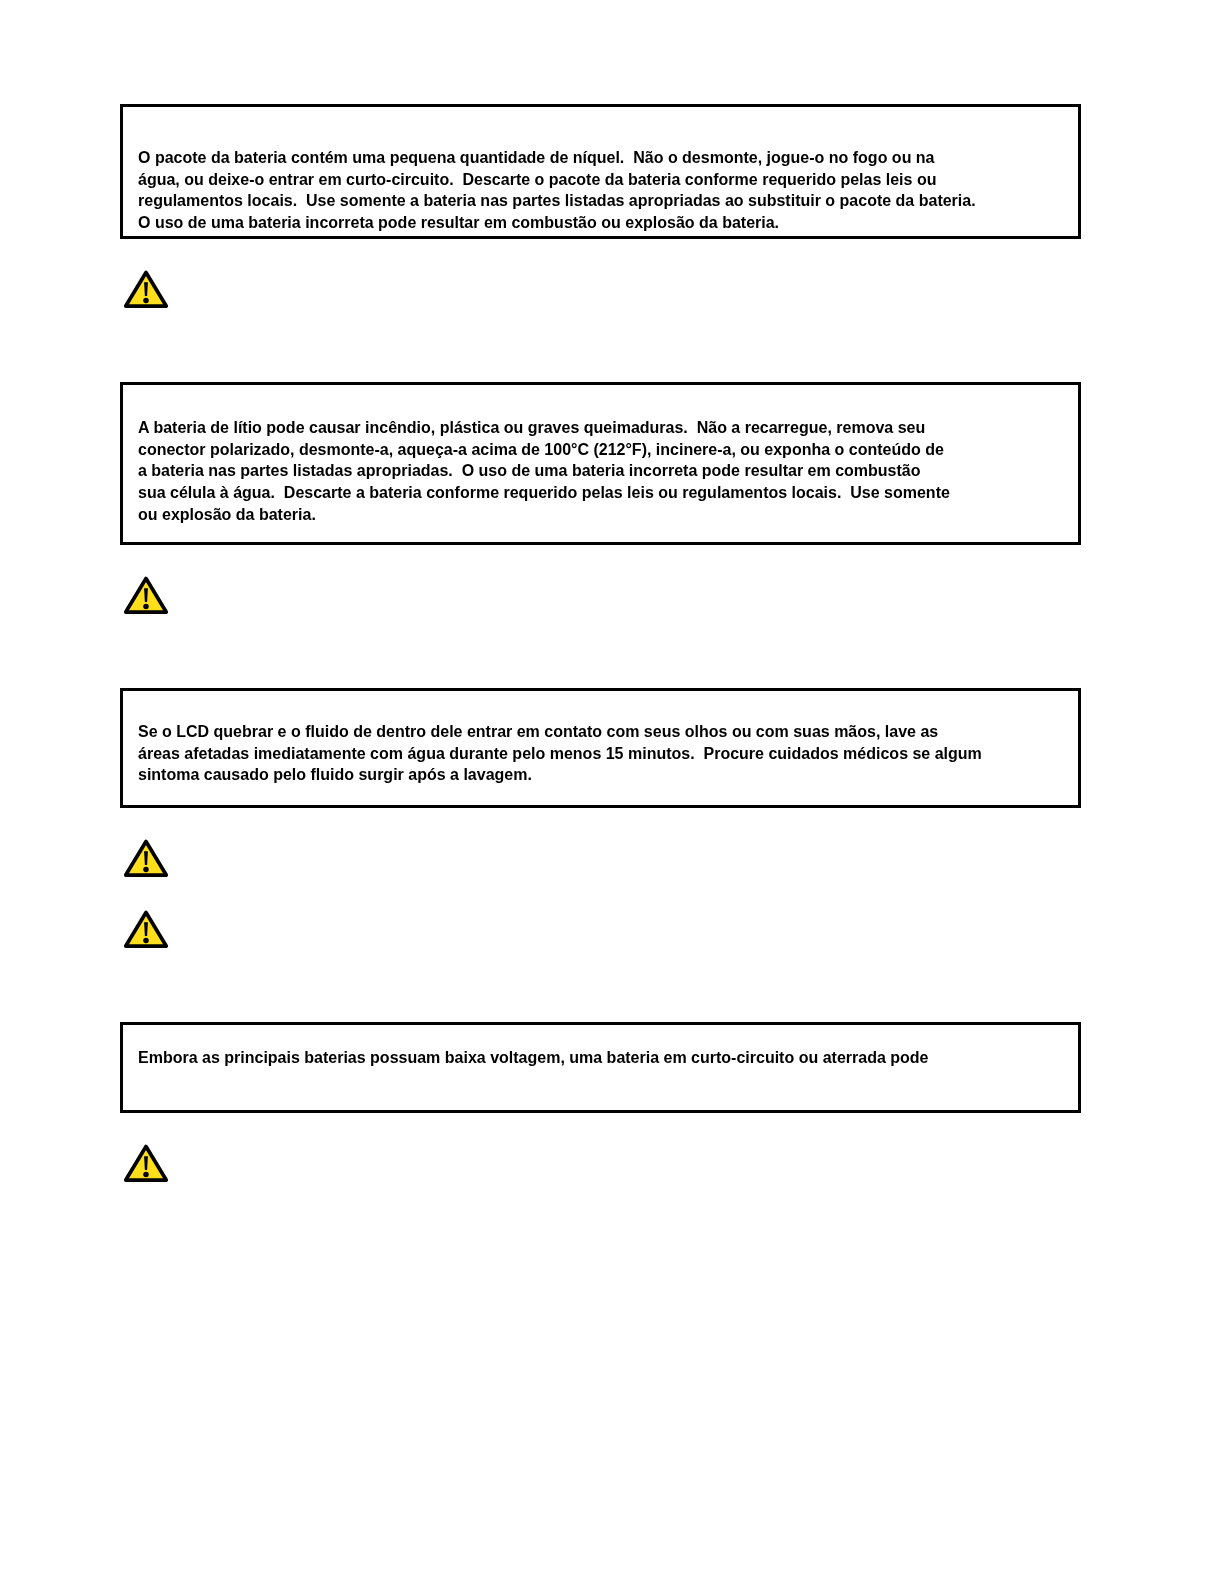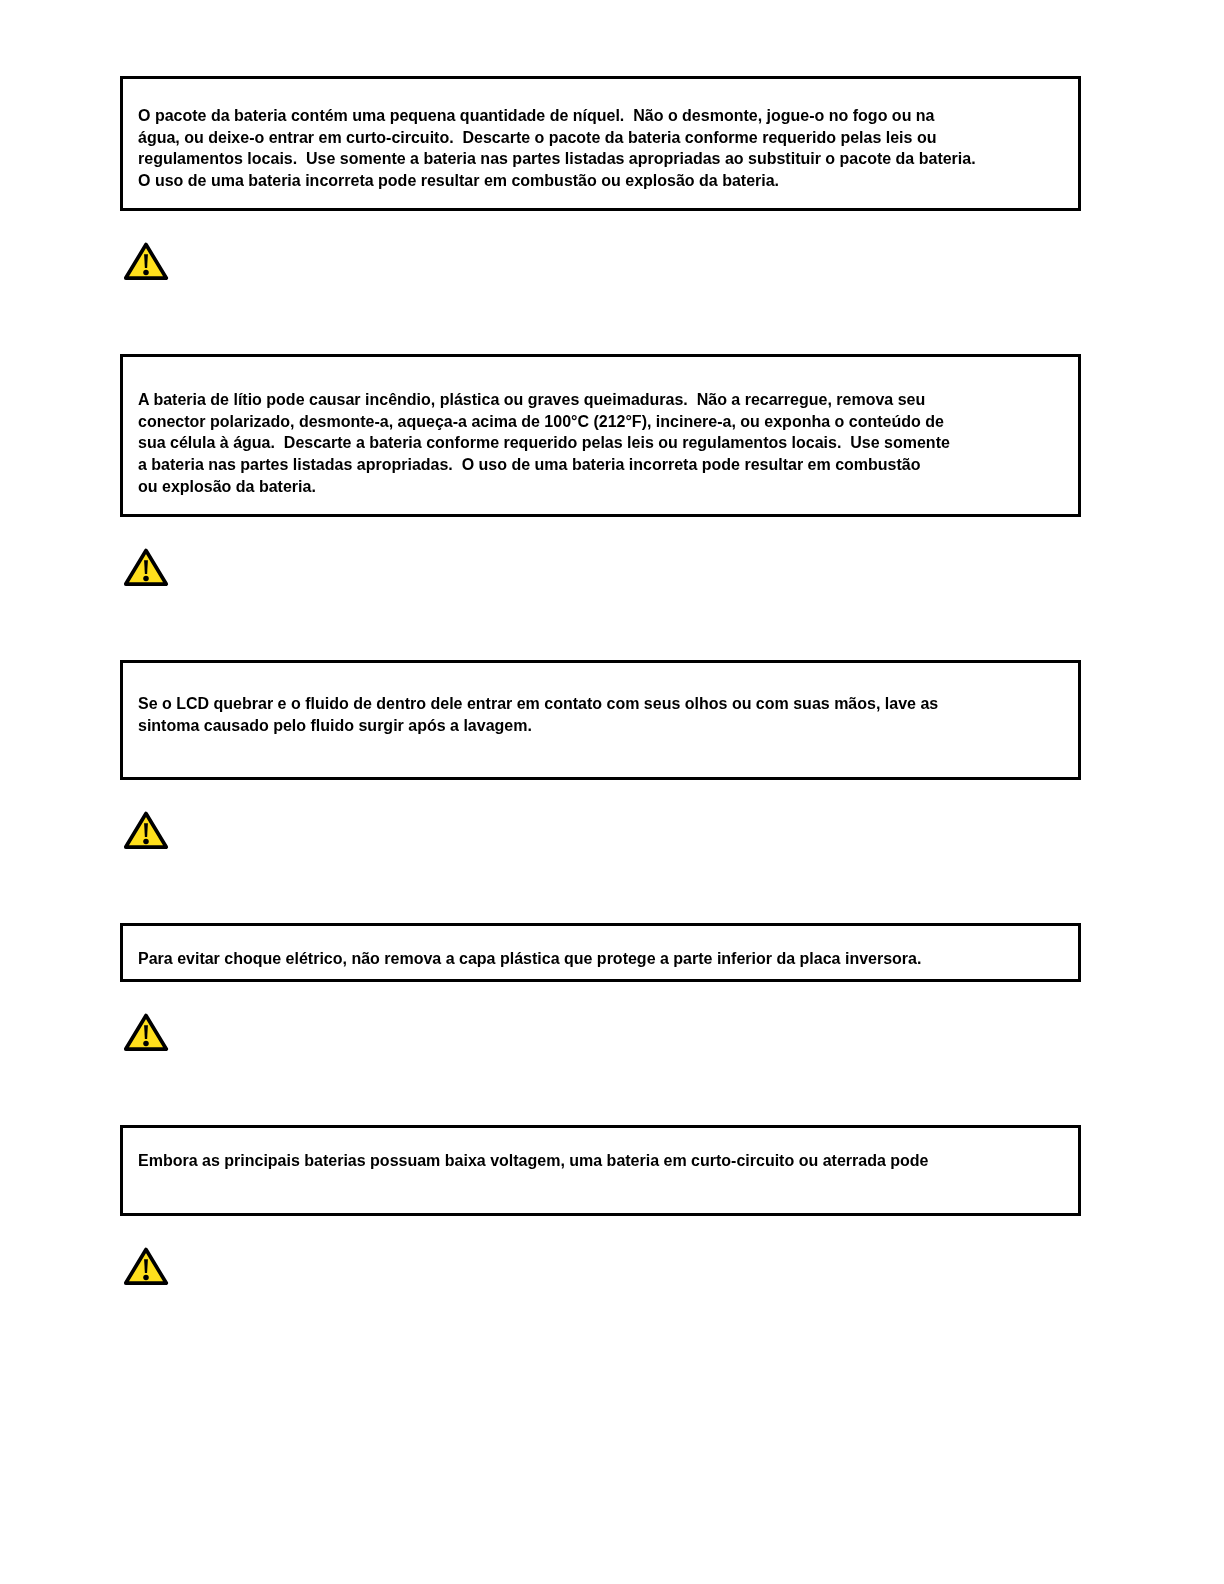--- a/index.html
+++ b/index.html
@@ -27,21 +27,21 @@
   }
   .notice-line {
     margin: 0;
     padding: 0;
     font-size: 16px;
     line-height: 21.7px;
     font-weight: bold;
     color: #000000;
     white-space: pre;
   }
-  .b1 { margin-top: 76px; height: 135px; padding-top: 26px; }
+  .b1 { margin-top: 104px; height: 135px; padding-top: 40px; }
   .b2 { height: 163px; padding-top: 32px; }
   .b3 { height: 120px; padding-top: 30px; }
   .b4 { height: 59px;  padding-top: 22px; }
   .b5 { height: 91px;  padding-top: 22px; }
   .b2, .b3, .b4, .b5 { margin-top: 72px; }
   .warn {
     width: 46px;
     height: 41px;
     margin: 30px 0 0 123px;
   }
@@ -62,47 +62,45 @@
     <svg viewBox="0 0 50 44" xmlns="http://www.w3.org/2000/svg" aria-hidden="true">
       <path d="M25 3.5 L47 40 L3 40 Z" fill="#FFDF1C" stroke="#000000" stroke-width="4" stroke-linejoin="round"></path>
       <polygon points="22.9,14 27.1,14 26.2,29 23.8,29" fill="#000000"></polygon>
       <circle cx="25" cy="34" r="3" fill="#000000"></circle>
     </svg>
   </div>
 
   <section class="notice b2">
     <p class="notice-line">A bateria de lítio pode causar incêndio, plástica ou graves queimaduras.  Não a recarregue, remova seu</p>
     <p class="notice-line">conector polarizado, desmonte-a, aqueça-a acima de 100°C (212°F), incinere-a, ou exponha o conteúdo de</p>
+    <p class="notice-line">a bateria nas partes listadas apropriadas.  O uso de uma bateria incorreta pode resultar em combustão</p>
     <p class="notice-line">sua célula à água.  Descarte a bateria conforme requerido pelas leis ou regulamentos locais.  Use somente</p>
-    <p class="notice-line">a bateria nas partes listadas apropriadas.  O uso de uma bateria incorreta pode resultar em combustão</p>
     <p class="notice-line">ou explosão da bateria.</p>
   </section>
   <div class="warn">
     <svg viewBox="0 0 50 44" xmlns="http://www.w3.org/2000/svg" aria-hidden="true">
       <path d="M25 3.5 L47 40 L3 40 Z" fill="#FFDF1C" stroke="#000000" stroke-width="4" stroke-linejoin="round"></path>
       <polygon points="22.9,14 27.1,14 26.2,29 23.8,29" fill="#000000"></polygon>
       <circle cx="25" cy="34" r="3" fill="#000000"></circle>
     </svg>
   </div>
 
   <section class="notice b3">
     <p class="notice-line">Se o LCD quebrar e o fluido de dentro dele entrar em contato com seus olhos ou com suas mãos, lave as</p>
+    <p class="notice-line">áreas afetadas imediatamente com água durante pelo menos 15 minutos.  Procure cuidados médicos se algum</p>
     <p class="notice-line">sintoma causado pelo fluido surgir após a lavagem.</p>
   </section>
   <div class="warn">
     <svg viewBox="0 0 50 44" xmlns="http://www.w3.org/2000/svg" aria-hidden="true">
       <path d="M25 3.5 L47 40 L3 40 Z" fill="#FFDF1C" stroke="#000000" stroke-width="4" stroke-linejoin="round"></path>
       <polygon points="22.9,14 27.1,14 26.2,29 23.8,29" fill="#000000"></polygon>
       <circle cx="25" cy="34" r="3" fill="#000000"></circle>
     </svg>
   </div>
 
-  <section class="notice b4">
-    <p class="notice-line">Para evitar choque elétrico, não remova a capa plástica que protege a parte inferior da placa inversora.</p>
-  </section>
   <div class="warn">
     <svg viewBox="0 0 50 44" xmlns="http://www.w3.org/2000/svg" aria-hidden="true">
       <path d="M25 3.5 L47 40 L3 40 Z" fill="#FFDF1C" stroke="#000000" stroke-width="4" stroke-linejoin="round"></path>
       <polygon points="22.9,14 27.1,14 26.2,29 23.8,29" fill="#000000"></polygon>
       <circle cx="25" cy="34" r="3" fill="#000000"></circle>
     </svg>
   </div>
 
   <section class="notice b5">
     <p class="notice-line">Embora as principais baterias possuam baixa voltagem, uma bateria em curto-circuito ou aterrada pode</p>

